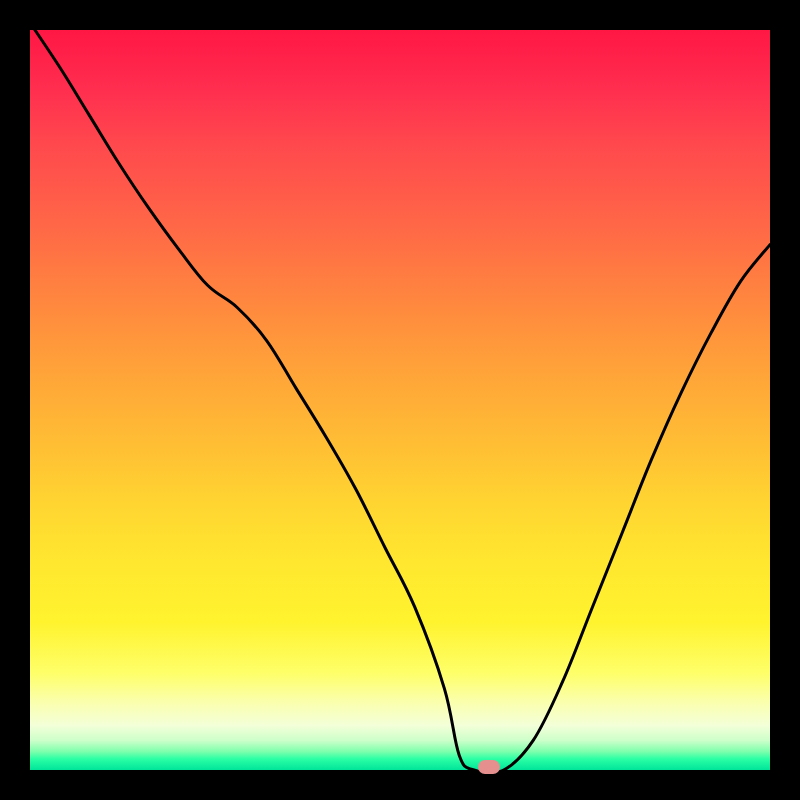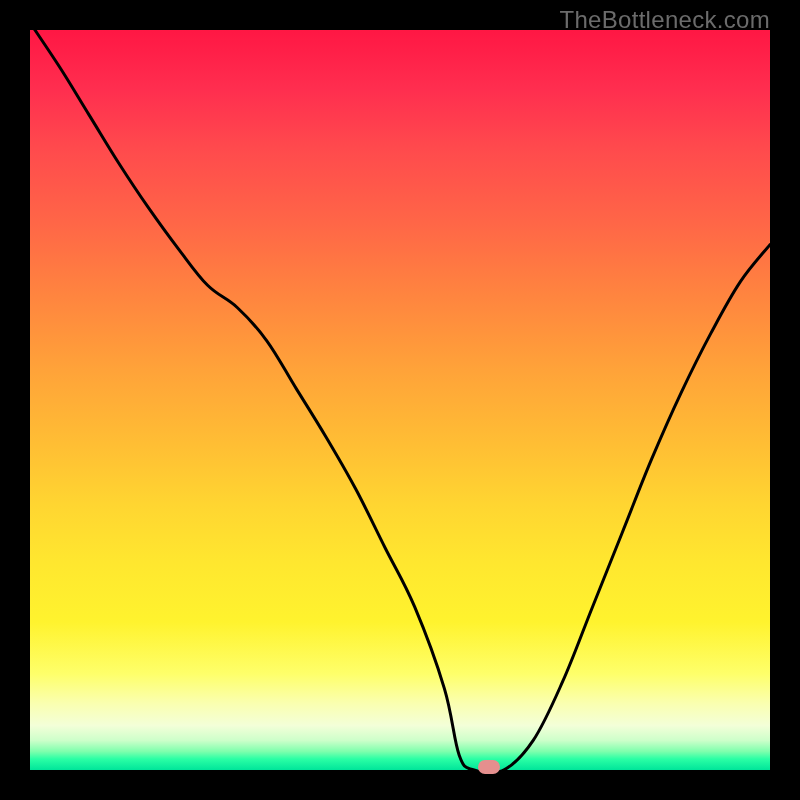--- a/index.html
+++ b/index.html
@@ -70,21 +70,20 @@
     border-radius: 7px;
     z-index: 2;
     transform: translate(-50%, -50%);
   }
 </style>
 </head>
 <body>
 
 <div class="frame">
 
-  <div class="watermark">TheBottleneck.com</div>
 
   <div class="plot-area">
 
     <svg class="curve-svg" viewBox="0 0 740 740" preserveAspectRatio="none">
       <path fill="none" stroke="#000" stroke-width="3" stroke-linecap="round" d="M 0.0 -7.4 C 5.3 0.6, 18.9 20.4, 29.6 37.0 C 40.3 53.6, 48.5 67.8, 59.2 85.1 C 69.9 102.4, 78.1 116.6, 88.8 133.2 C 99.5 149.9, 107.7 162.3, 118.4 177.6 C 129.1 192.9, 137.3 204.3, 148.0 218.3 C 158.7 232.3, 166.9 244.6, 177.6 255.3 C 188.3 266.0, 196.5 267.5, 207.2 277.5 C 217.9 287.5, 226.1 296.1, 236.8 310.8 C 247.5 325.5, 255.7 341.6, 266.4 358.9 C 277.1 376.2, 285.3 389.0, 296.0 407.0 C 306.7 425.0, 314.9 438.8, 325.6 458.8 C 336.3 478.8, 344.5 496.7, 355.2 518.0 C 365.9 539.3, 374.1 551.9, 384.8 577.2 C 395.5 602.5, 406.4 632.0, 414.4 658.6 C 422.4 685.2, 423.9 710.5, 429.2 725.2 C 434.5 739.9, 436.0 737.3, 444.0 740.0 C 452.0 742.7, 462.9 745.3, 473.6 740.0 C 484.3 734.7, 492.5 726.4, 503.2 710.4 C 513.9 694.4, 522.1 675.2, 532.8 651.2 C 543.5 627.2, 551.7 603.8, 562.4 577.2 C 573.1 550.6, 581.3 529.8, 592.0 503.2 C 602.7 476.6, 610.9 454.5, 621.6 429.2 C 632.3 403.9, 640.5 385.2, 651.2 362.6 C 661.9 340.0, 670.1 323.4, 680.8 303.4 C 691.5 283.4, 699.7 267.6, 710.4 251.6 C 721.1 235.6, 734.7 221.3, 740.0 214.6" id="curvePath"></path>
     </svg>
 
     <div class="marker" id="marker" style="left: 458.8px; top: 737px; background: rgb(229, 143, 142);"></div>
 
   </div>

